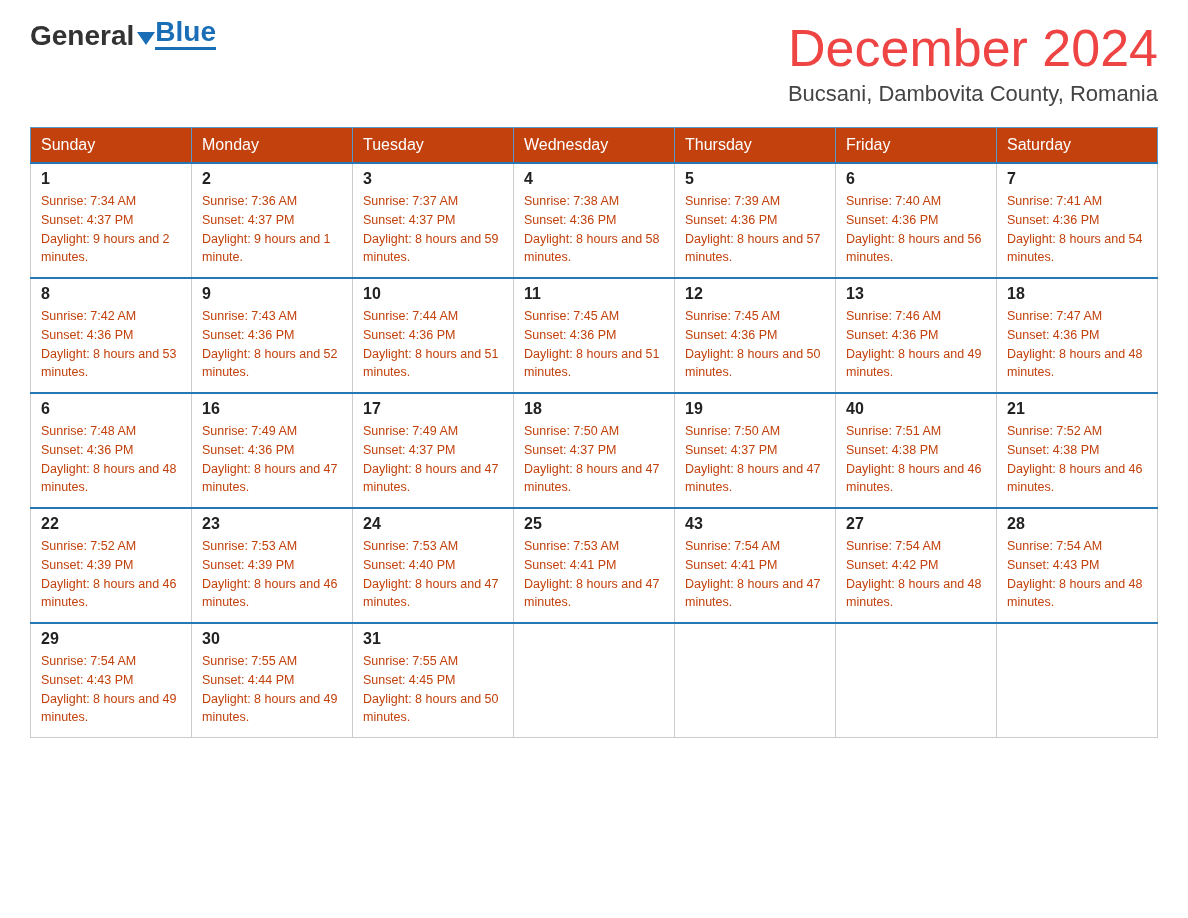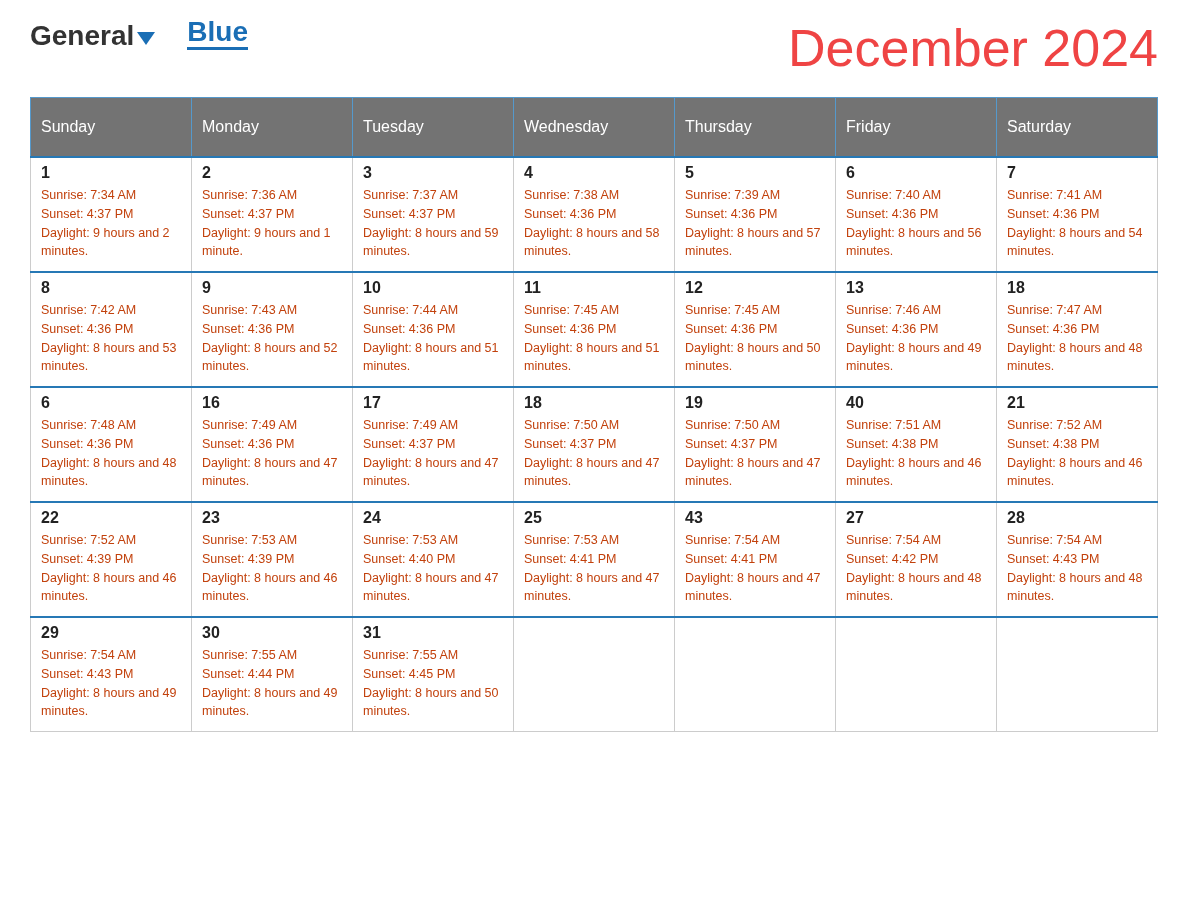--- a/index.html
+++ b/index.html
@@ -34,25 +34,25 @@
       font-size: 22px;
       color: #444;
       margin-top: 4px;
     }
     .calendar {
       width: 100%;
       border-collapse: collapse;
       border: 1px solid #aaa;
     }
     .calendar th {
-      background: #737373;
+      background: #c2410c;
       color: #fff;
       font-size: 16px;
       font-weight: normal;
-      padding: 20px 10px;
+      padding: 8px 10px;
       text-align: left;
       border: 1px solid #5599cc;
     }
     .calendar td {
       vertical-align: top;
       padding: 6px 10px 10px 10px;
       border: 1px solid #ccc;
       font-size: 13px;
       color: #333;
       width: 14.28%;
@@ -79,27 +79,28 @@
   </style>
 </head>
 <body>
 
 <div class="header">
   <div class="logo">
     <div style="display:flex; align-items:center;">
       <span style="font-size:28px; font-weight:bold; color:#333; font-family: Arial, sans-serif;">General</span>
       <span style="display:inline-block; width:0; height:0; border-left:9px solid transparent; border-right:9px solid transparent; border-top:13px solid #1a6eb5; margin-left:3px; position:relative; top:2px;"></span>
     </div>
-    <div style="display:flex; flex-direction:column; margin-top:-2px;margin-left:32px;">
+    <div style="display:flex; flex-direction:column; margin-top:-2px;">
       <span style="font-size:28px; font-weight:bold; color:#1a6eb5; font-family: Arial, sans-serif; line-height:1;">Blue</span>
       <div style="height:3px; background:#1a6eb5; width:100%; margin-top:1px;"></div>
     </div>
   </div>
   <div class="title-section">
     <div class="month-title">December 2024</div>
+    <div class="location">Bucsani, Dambovita County, Romania</div>
   </div>
 </div>
 
 <table class="calendar">
   <thead>
     <tr>
       <th>Sunday</th>
       <th>Monday</th>
       <th>Tuesday</th>
       <th>Wednesday</th>

